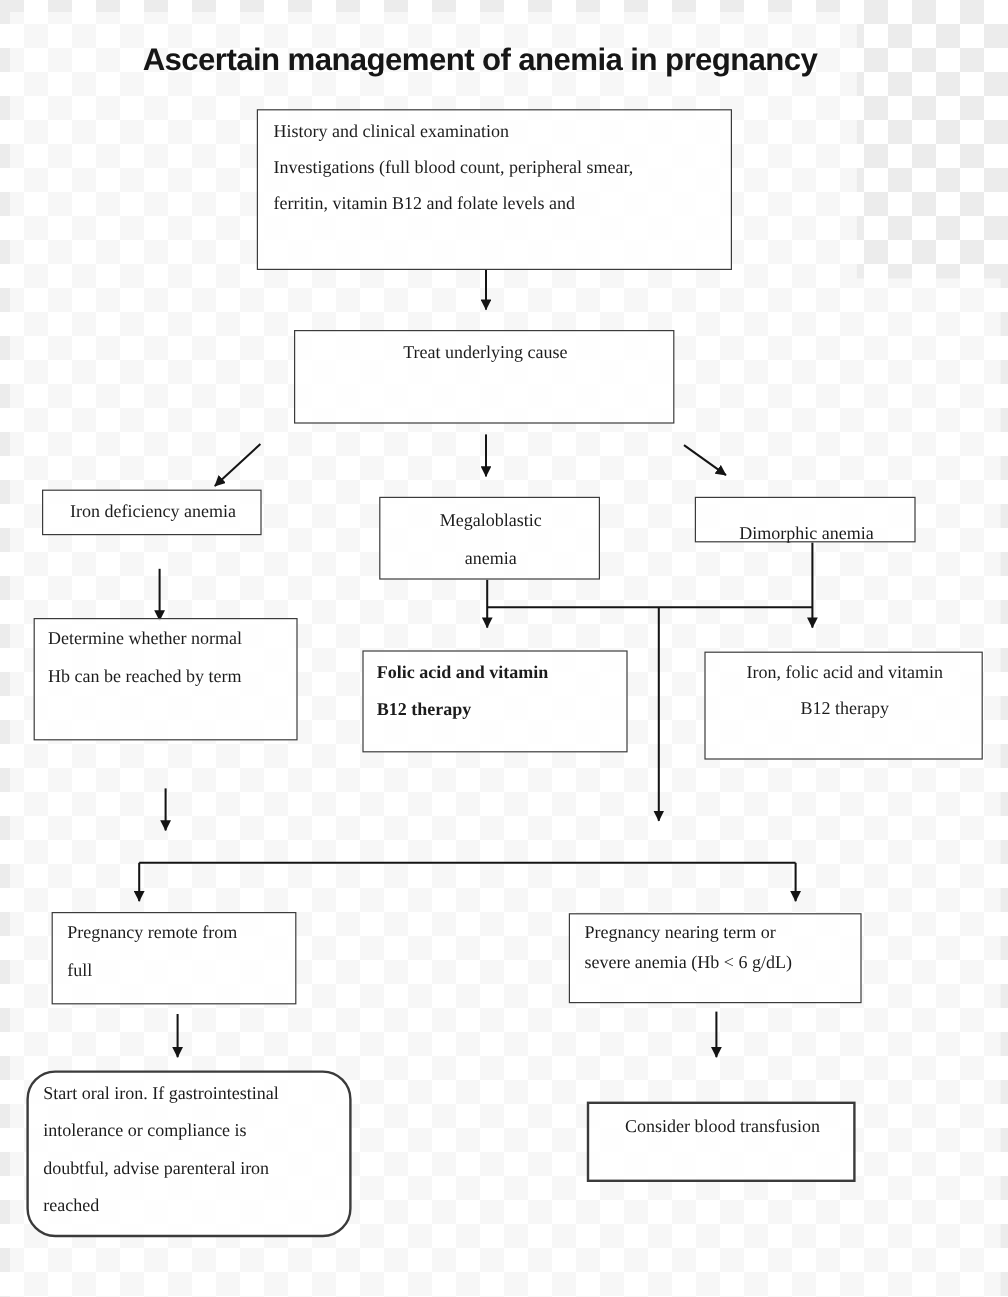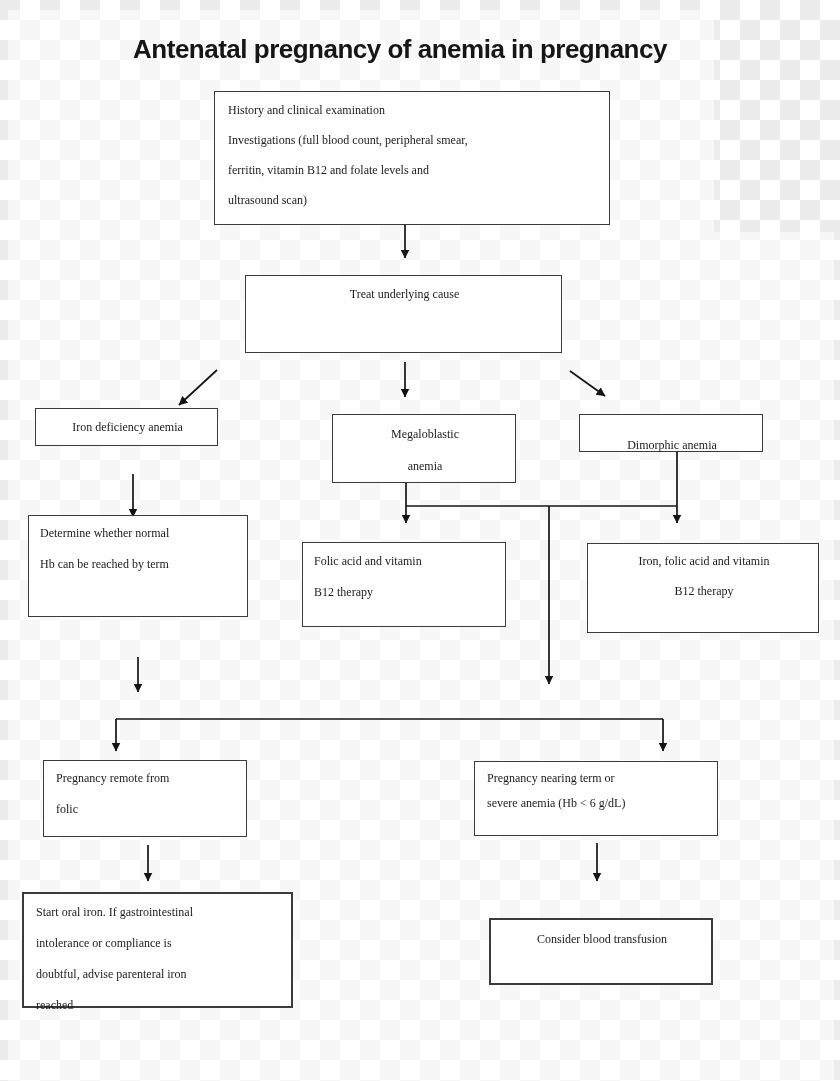--- a/index.html
+++ b/index.html
@@ -25,38 +25,38 @@
     position:absolute;left:0;top:34px;width:800px;
     text-align:center;
     font-family:"Liberation Sans",sans-serif;
     font-weight:700;font-size:26px;letter-spacing:-0.5px;
     color:#161616;
   }
   .node{
     position:absolute;box-sizing:border-box;
     background:rgba(255,255,255,0.88);
     border:1.6px solid #3b3b3b;
-    color:#1c1c1c;font-size:12px;line-height:31px;
+    color:#1c1c1c;font-size:15px;line-height:31px;
     padding:2px 10px 0 12px;
   }
   .center{text-align:center;}
   #edges{position:absolute;left:0;top:0;width:840px;height:1081px;}
   #edges line{stroke:#141414;stroke-width:1.7;}
 
   #b-history   {left:214px;top:91px; width:396px;height:134px;line-height:30px;padding-top:3px;padding-left:13px;}
   #b-ascertain {left:245px;top:275px;width:317px;height:78px; line-height:37px;padding-top:0;}
   #b-iron-def  {left:35px; top:408px;width:183px;height:38px; line-height:34px;padding-top:1px;}
-  #b-megalo    {left:316px;top:414px;width:184px;height:69px; line-height:32px;padding-top:3px;margin-left:16px;}
+  #b-megalo    {left:316px;top:414px;width:184px;height:69px; line-height:32px;padding-top:3px;}
   #b-dimorphic {left:579px;top:414px;width:184px;height:38px; line-height:34px;padding-top:13px;}
   #b-determine {left:28px; top:515px;width:220px;height:102px;line-height:31px;padding-top:2px;padding-left:11px;}
-  #b-folic     {left:302px;top:542px;width:204px;height:85px; line-height:31px;padding-top:3px;padding-left:11px;}
+  #b-folic     {left:302px;top:542px;width:221px;height:85px; line-height:31px;padding-top:3px;padding-left:11px;font-weight:bold;}
   #b-iron-folic{left:587px;top:543px;width:232px;height:90px; line-height:30px;padding-top:2px;}
   #b-preg-remote{left:43px;top:760px;width:204px;height:77px; line-height:31px;padding-top:2px;}
   #b-preg-near {left:474px;top:761px;width:244px;height:75px; line-height:25px;padding-top:4px;border-width:1.8px;}
-  #b-start-oral{left:22px; top:892px;width:271px;height:116px;line-height:31px;padding-top:3px;border-width:2px;}
+  #b-start-oral{left:22px; top:892px;width:271px;height:139px;line-height:31px;padding-top:3px;border-width:2px;border-radius:24px;}
   #b-consider  {left:489px;top:918px;width:224px;height:67px; line-height:30px;padding-top:4px;border-width:2px;}
 </style>
 </head>
 <body>
 
 <div id="canvas">
   <div id="paper"></div>
 
   <svg id="edges" viewBox="0 0 840 1081">
     <defs>
@@ -74,27 +74,26 @@
     <line x1="406" y1="506" x2="677" y2="506"></line>
     <line x1="549" y1="506" x2="549" y2="684" marker-end="url(#ah)"></line>
     <line x1="138" y1="657" x2="138" y2="692" marker-end="url(#ah)"></line>
     <line x1="116" y1="719" x2="663" y2="719"></line>
     <line x1="116" y1="719" x2="116" y2="751" marker-end="url(#ah)"></line>
     <line x1="663" y1="719" x2="663" y2="751" marker-end="url(#ah)"></line>
     <line x1="148" y1="845" x2="148" y2="881" marker-end="url(#ah)"></line>
     <line x1="597" y1="843" x2="597" y2="881" marker-end="url(#ah)"></line>
   </svg>
 
-  <div id="title">Antenatal pregnancy of anemia in pregnancy</div>
+  <div id="title">Ascertain management of anemia in pregnancy</div>
 
   <div class="node" id="b-history">
     <div>History and clinical examination</div>
     <div>Investigations (full blood count, peripheral smear,</div>
     <div>ferritin, vitamin B12 and folate levels and</div>
-    <div>ultrasound scan)</div>
   </div>
 
   <div class="node center" id="b-ascertain">
     <div>Treat underlying cause</div>
   </div>
 
   <div class="node center" id="b-iron-def">
     <div>Iron deficiency anemia</div>
   </div>
 
@@ -117,21 +116,21 @@
     <div>B12 therapy</div>
   </div>
 
   <div class="node center" id="b-iron-folic">
     <div>Iron, folic acid and vitamin</div>
     <div>B12 therapy</div>
   </div>
 
   <div class="node" id="b-preg-remote">
     <div>Pregnancy remote from</div>
-    <div>folic</div>
+    <div>full</div>
   </div>
 
   <div class="node" id="b-preg-near">
     <div>Pregnancy nearing term or</div>
     <div>severe anemia (Hb &lt; 6 g/dL)</div>
   </div>
 
   <div class="node" id="b-start-oral">
     <div>Start oral iron. If gastrointestinal</div>
     <div>intolerance or compliance is</div>

